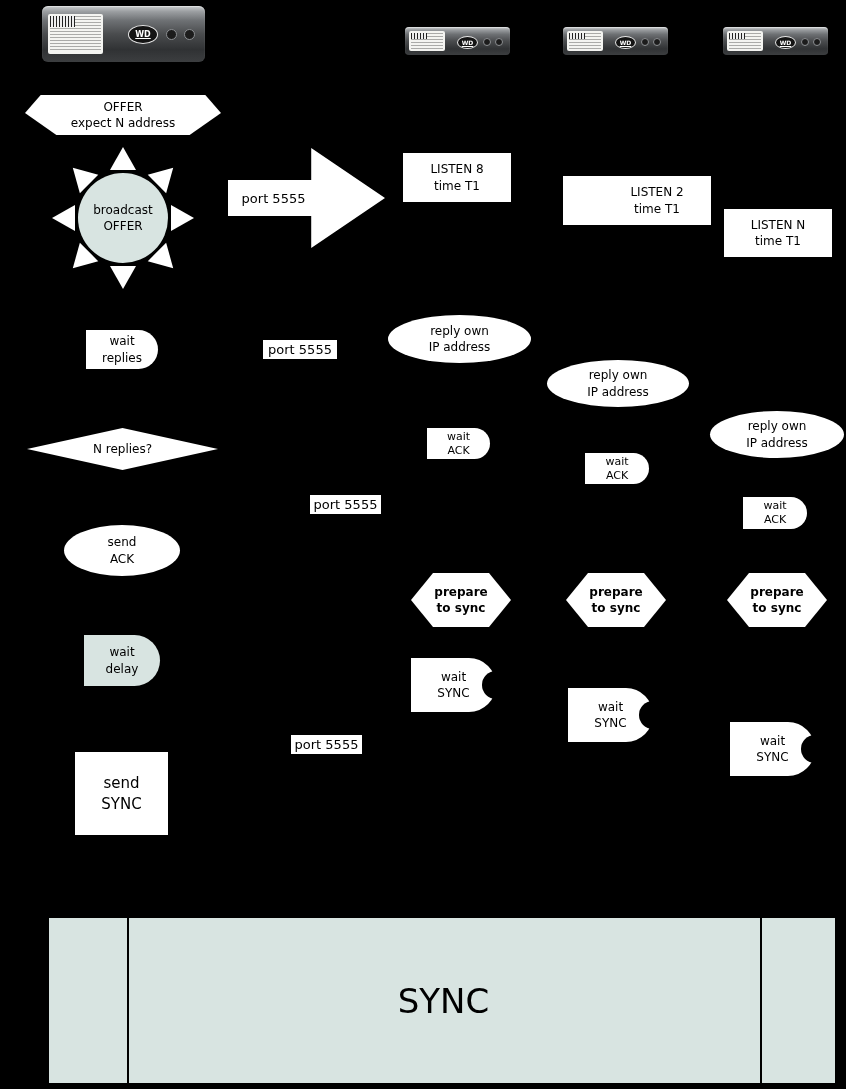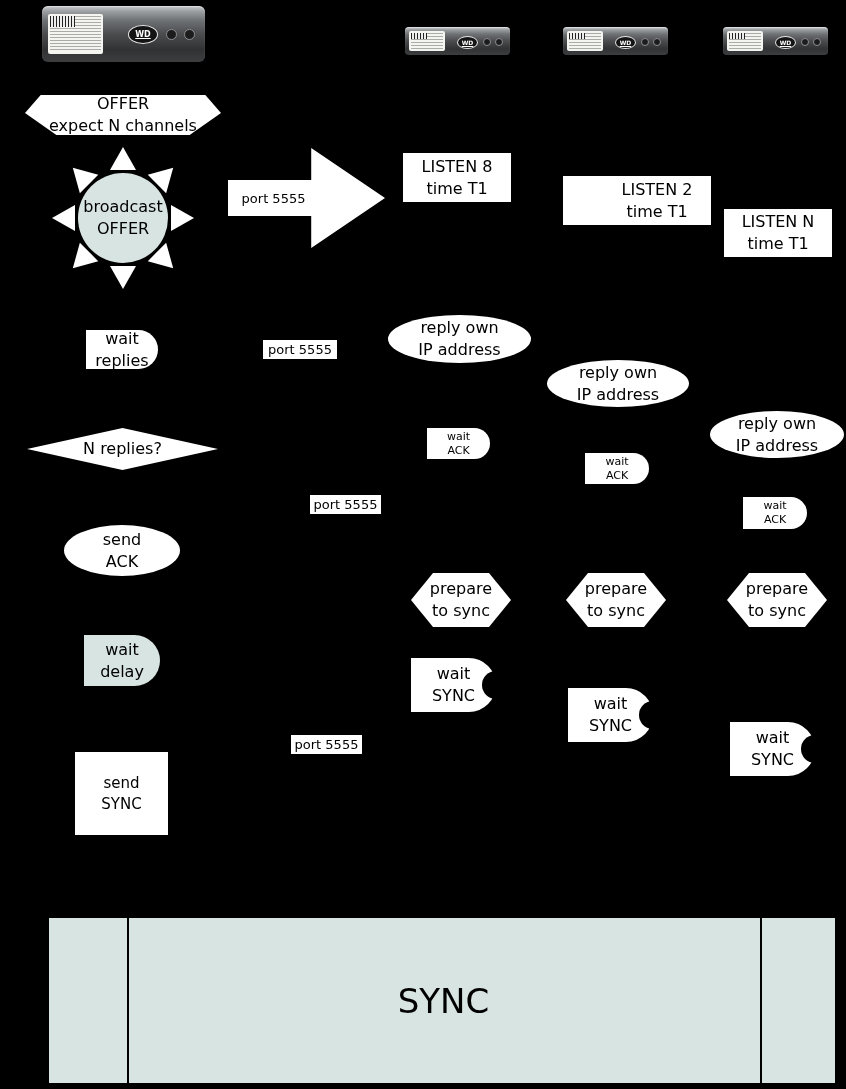--- a/index.html
+++ b/index.html
@@ -4,27 +4,27 @@
 <style>
   html,body { margin:0; padding:0; background:#000; }
   .canvas {
     position:relative; width:846px; height:1089px; background:#000;
     font-family:"DejaVu Sans","Liberation Sans",sans-serif; color:#000; overflow:hidden;
   }
   .abs { position:absolute; }
   .shape {
     background:#fff; color:#000;
     display:flex; flex-direction:column; align-items:center; justify-content:center;
-    text-align:center; font-size:16px; line-height:1.35;
+    text-align:center; font-size:12px; line-height:1.35;
   }
   .ellipse { border-radius:50%; }
   .accent { background:#d8e4e1; }
   .banner { clip-path: polygon(0 45%, 8% 0, 92% 0, 100% 45%, 84% 100%, 16% 100%); }
   .diamond { clip-path: polygon(50% 0, 100% 50%, 50% 100%, 0 50%); }
-  .hexagon { clip-path: polygon(22% 0, 78% 0, 100% 50%, 78% 100%, 22% 100%, 0 50%); }
+  .hexagon { clip-path: polygon(22% 0, 78% 0, 100% 50%, 78% 100%, 22% 100%, 0 50%); font-weight: bold; }
   .arrow-right {
     background:#fff;
     clip-path: polygon(0 32%, 53% 32%, 53% 0, 100% 50%, 53% 100%, 53% 68%, 0 68%);
   }
   .arrow-label {
     position:absolute; left:6%; top:0; height:100%; width:46%;
     display:flex; align-items:center; justify-content:center; font-size:13px;
   }
   .port-label {
     background:#fff; color:#000; font-size:13px;
@@ -100,21 +100,21 @@
     <div class="sticker" style="left:4px; top:4px; width:36px; height:20px;"></div>
     <div class="wd-logo" style="left:52px; top:9px; width:19px; height:11px; font-size:6px;">
       <span>WD</span>
     </div>
     <div class="dev-btn" style="left:78px; top:11px; width:6px; height:6px;"></div>
     <div class="dev-btn" style="left:90px; top:11px; width:6px; height:6px;"></div>
   </div>
 
   <div class="abs shape banner" style="left:25px; top:95px; width:196px; height:40px;">
     <div>OFFER</div>
-    <div>expect N channels</div>
+    <div>expect N address</div>
   </div>
 
   <svg class="abs" style="left:50px; top:145px;" width="146" height="146" viewBox="0 0 146 146">
     <defs>
         <polygon id="ray" points="73,2 60,25 86,25" fill="#ffffff"></polygon>
       </defs>
     <use href="#ray"></use>
     <use href="#ray" transform="rotate(45 73 73)"></use>
     <use href="#ray" transform="rotate(90 73 73)"></use>
     <use href="#ray" transform="rotate(135 73 73)"></use>

